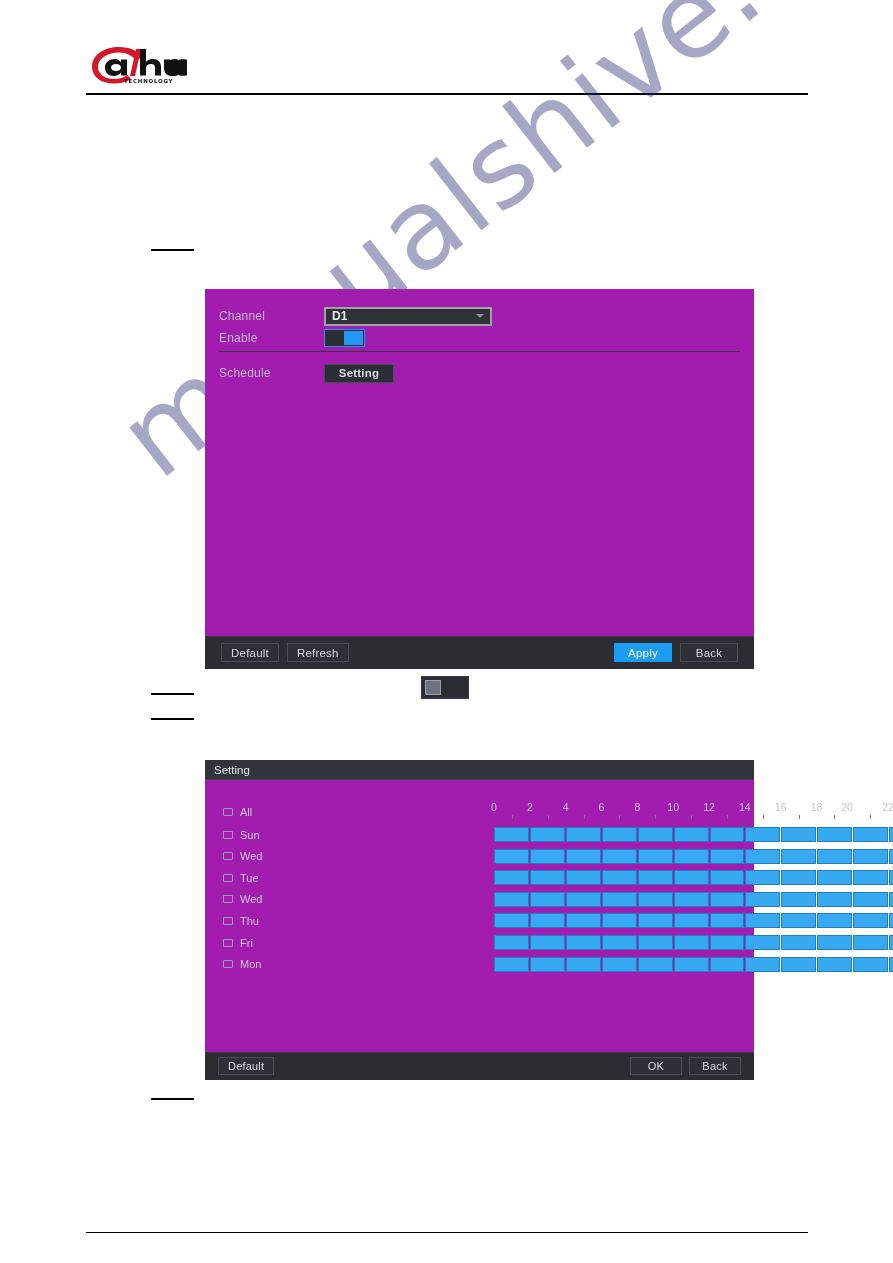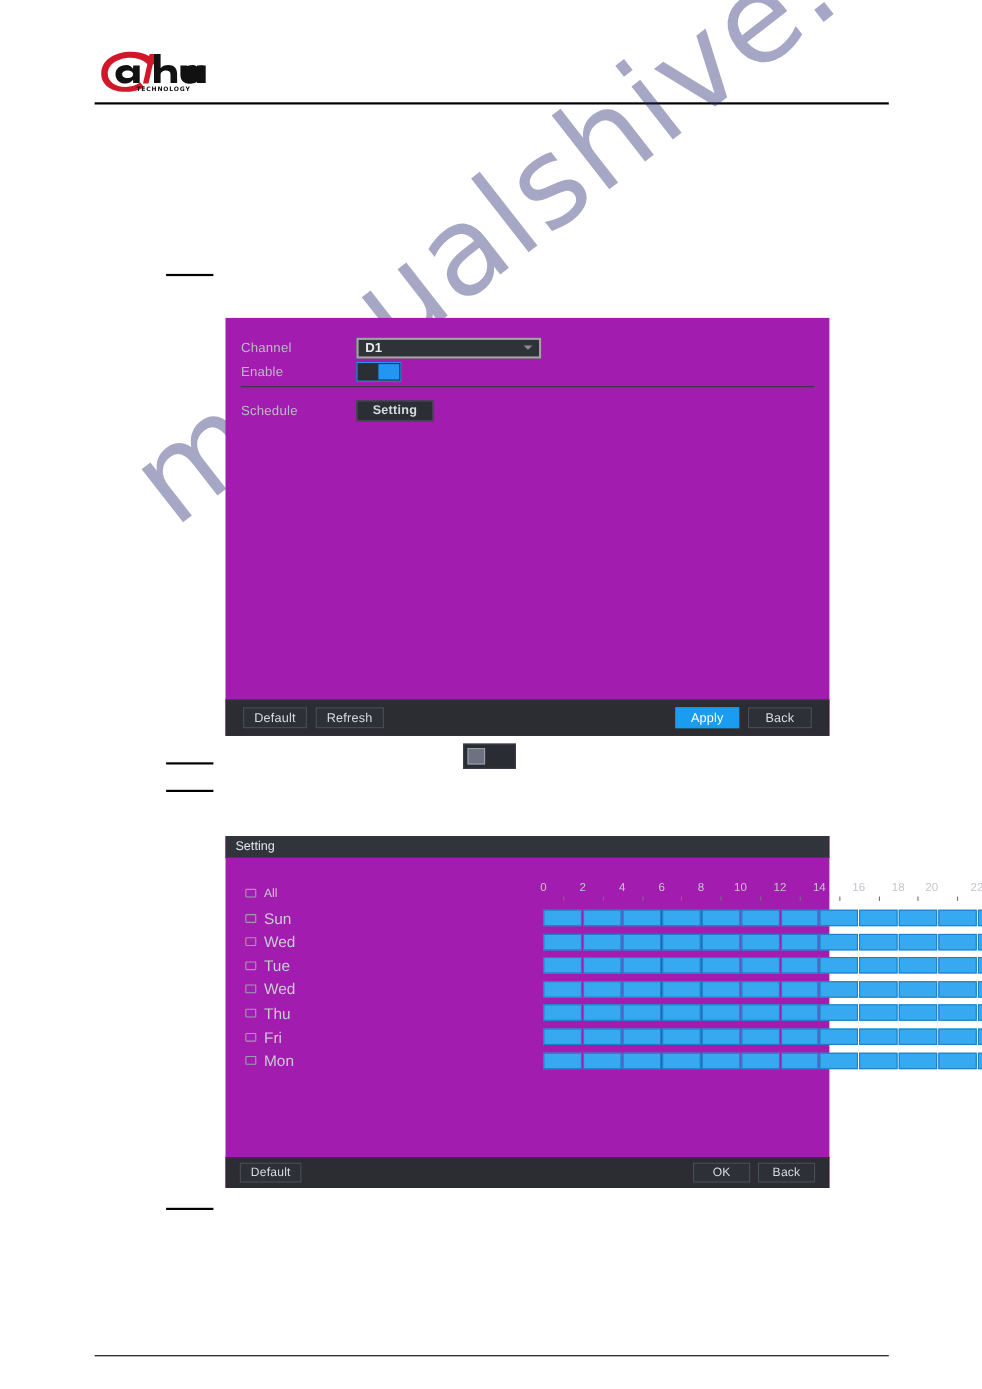--- a/index.html
+++ b/index.html
@@ -302,21 +302,21 @@
     height: 15px;
     display: flex;
     align-items: center;
   }
   .day-row .lbl-wrap {
     display: flex;
     align-items: center;
     gap: 7px;
     width: 90px;
     color: #c9ccd1;
-    font-size: 14px;
+    font-size: 11px;
   }
 
   .bars {
     position: absolute;
     left: 289px;
     width: 430px;
     height: 15px;
     display: flex;
   }
   .bar-seg {

